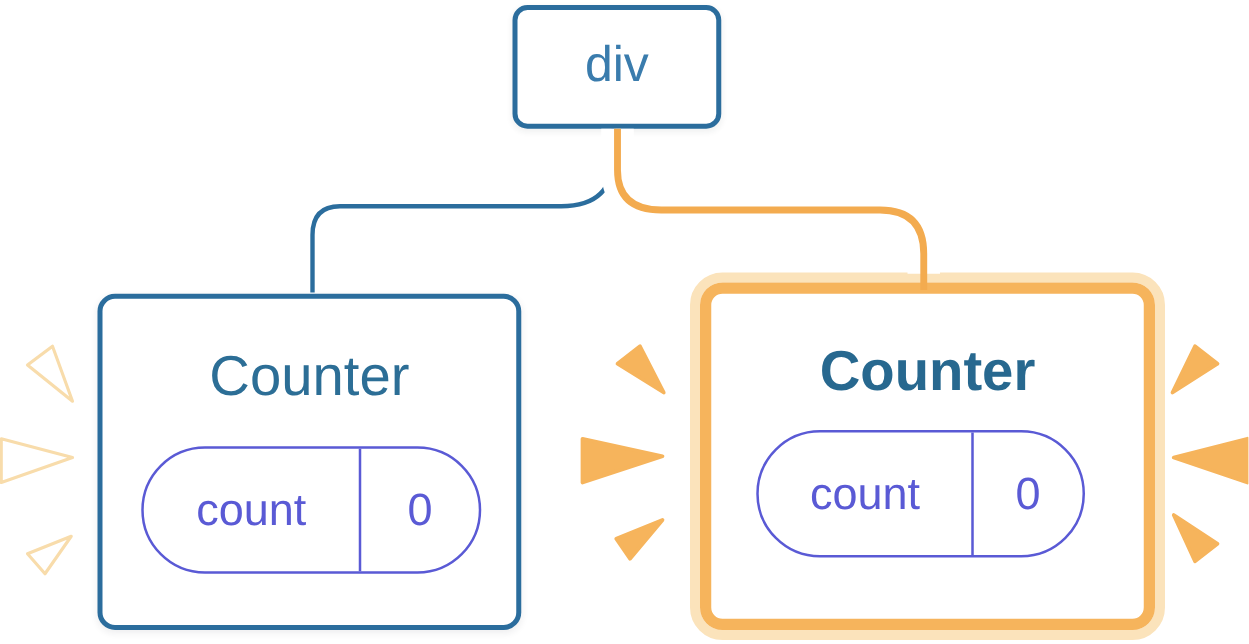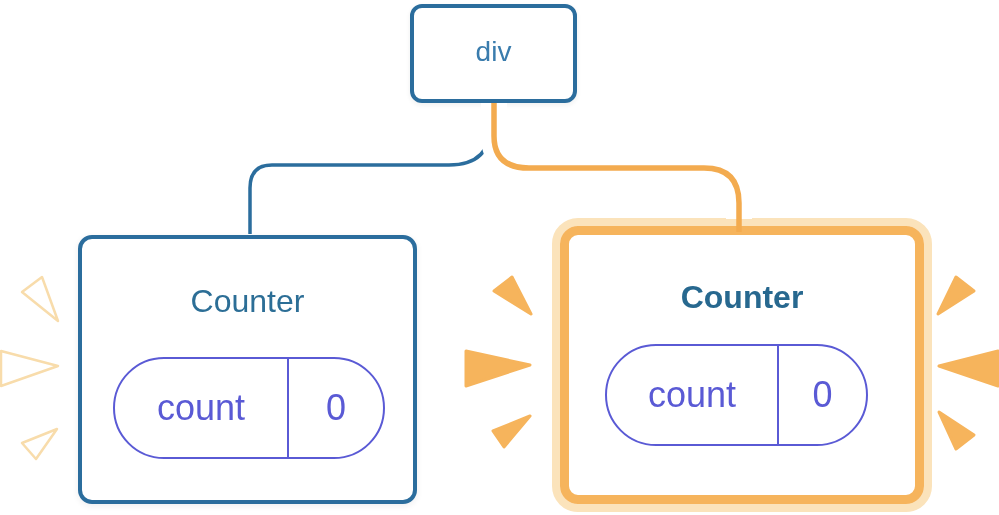--- a/index.html
+++ b/index.html
@@ -33,33 +33,33 @@
     z-index:1;
   }
   .div-node{
     left:410px;top:4px;width:167px;height:99px;
     border:4px solid var(--node-blue);
     border-radius:12px;
     display:flex;align-items:center;justify-content:center;
     box-shadow:0 2px 5px rgba(35,39,47,.07);
   }
   .div-node .node-label{
-    font-size:28px;color:var(--node-text-blue);line-height:1;
+    font-size:40px;color:var(--node-text-blue);line-height:1;
     padding-bottom:4px;
   }
   .counter-card{
     left:78px;top:235px;width:339px;height:269px;
     border:4px solid var(--node-blue);
     border-radius:14px;
     box-shadow:0 2px 6px rgba(35,39,47,.08);
   }
   .counter-title{
     text-align:center;
     margin-top:40px;
-    font-size:32px;
+    font-size:45px;
     color:var(--title-blue);
     font-weight:400;
     line-height:44px;
   }
   .counter-title.bold{font-weight:700;color:#27688f;}
   .state-pill{
     position:absolute;
     border:2.5px solid var(--state-purple);
     border-radius:52px;
     display:flex;align-items:stretch;

